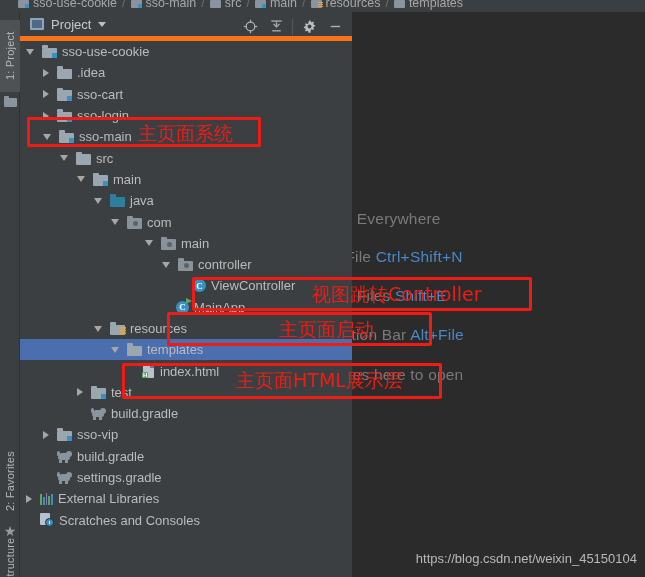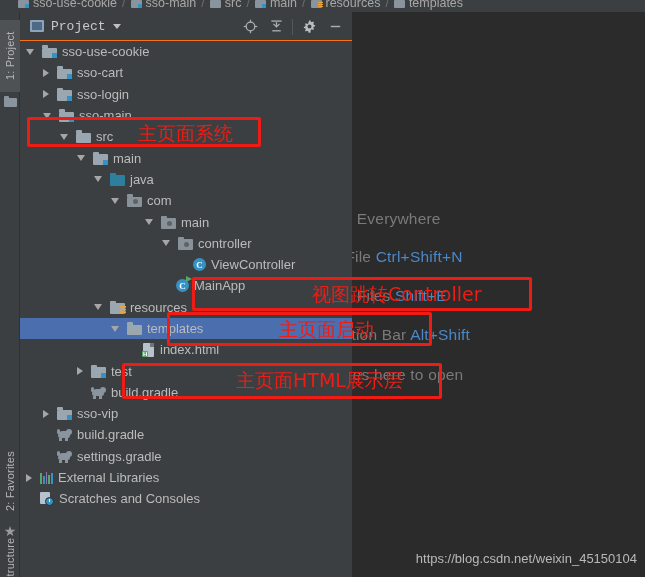--- a/index.html
+++ b/index.html
@@ -52,23 +52,22 @@
   #sb-struct{top:520px;height:57px;}
 
   
   .panel{
     position:absolute;left:20px;top:12px;width:332px;height:565px;
     background:#3c3f41;overflow:hidden;
   }
   .panel-header{
     position:relative;height:29px;width:100%;
     display:flex;align-items:center;
-    border-bottom:1px solid #f97316;
+    border-bottom:5px solid #f97316;
     box-sizing:border-box;
-    font-family:Liberation Mono, monospace;
   }
   .ph-icon{
     width:14px;height:12px;margin-left:10px;margin-right:7px;
     border:2px solid #8da4bd;background:#4e6a85;border-radius:1px;box-sizing:border-box;
   }
   .ph-title{font-size:13px;color:#c8c8c8;}
   .ph-caret{
     margin-left:7px;width:0;height:0;
     border-left:4.5px solid transparent;border-right:4.5px solid transparent;
     border-top:5px solid #c0c0c0;
@@ -288,20 +287,30 @@
             <span class="tab"></span>
             <span class="bod"></span>
             <span class="bdg"></span>
           </span>
           <span class="lbl">sso-use-cookie</span>
         </div>
         <div class="row">
           <span style="display:inline-block;width:23px;flex:0 0 auto;"></span>
           <span class="arrow collapsed"></span>
           <span style="width:4px;flex:0 0 auto;"></span>
+          <span class="fico plain">
+            <span class="tab"></span>
+            <span class="bod"></span>
+          </span>
+          <span class="lbl">.idea</span>
+        </div>
+        <div class="row">
+          <span style="display:inline-block;width:23px;flex:0 0 auto;"></span>
+          <span class="arrow collapsed"></span>
+          <span style="width:4px;flex:0 0 auto;"></span>
           <span class="fico">
             <span class="tab"></span>
             <span class="bod"></span>
             <span class="bdg"></span>
           </span>
           <span class="lbl">sso-cart</span>
         </div>
         <div class="row">
           <span style="display:inline-block;width:23px;flex:0 0 auto;"></span>
           <span class="arrow collapsed"></span>
@@ -519,21 +528,21 @@
           <span class="lbl">Scratches and Consoles</span>
         </div>
       </div>
   </div>
 
   <div class="editor">
     <div id="hints">
         <div class="hint" style="top: 198px;"><span>Search Everywhere</span></div>
         <div class="hint" style="top: 236px;"><span>Go to File</span> <span class="key">Ctrl+Shift+N</span></div>
         <div class="hint" style="top: 275px;"><span>Recent Files</span> <span class="key">Shift+E</span></div>
-        <div class="hint" style="top: 314px;"><span>Navigation Bar</span> <span class="key">Alt+Shift</span></div>
+        <div class="hint" style="top: 314px;"><span>Navigation Bar</span> <span class="key">Alt+File</span></div>
         <div class="hint" style="top: 354px;"><span>Drop files here to open</span></div>
       </div>
     <div class="watermark">https://blog.csdn.net/weixin_45150104</div>
   </div>
 
   <div id="annos">
       <div class="anno" style="left: 27px; top: 117px; width: 234px; height: 30px; border-color: rgb(238, 28, 20);"></div>
       <div class="anno-txt" style="left: 138px; top: 121px; font-size: 19px; color: rgb(238, 28, 20);">主页面系统</div>
       <div class="anno" style="left: 192px; top: 277px; width: 340px; height: 34px; border-color: rgb(238, 28, 20);"></div>
       <div class="anno-txt" style="left: 312px; top: 282px; font-size: 19px; color: rgb(238, 28, 20);">视图跳转Controller</div>

